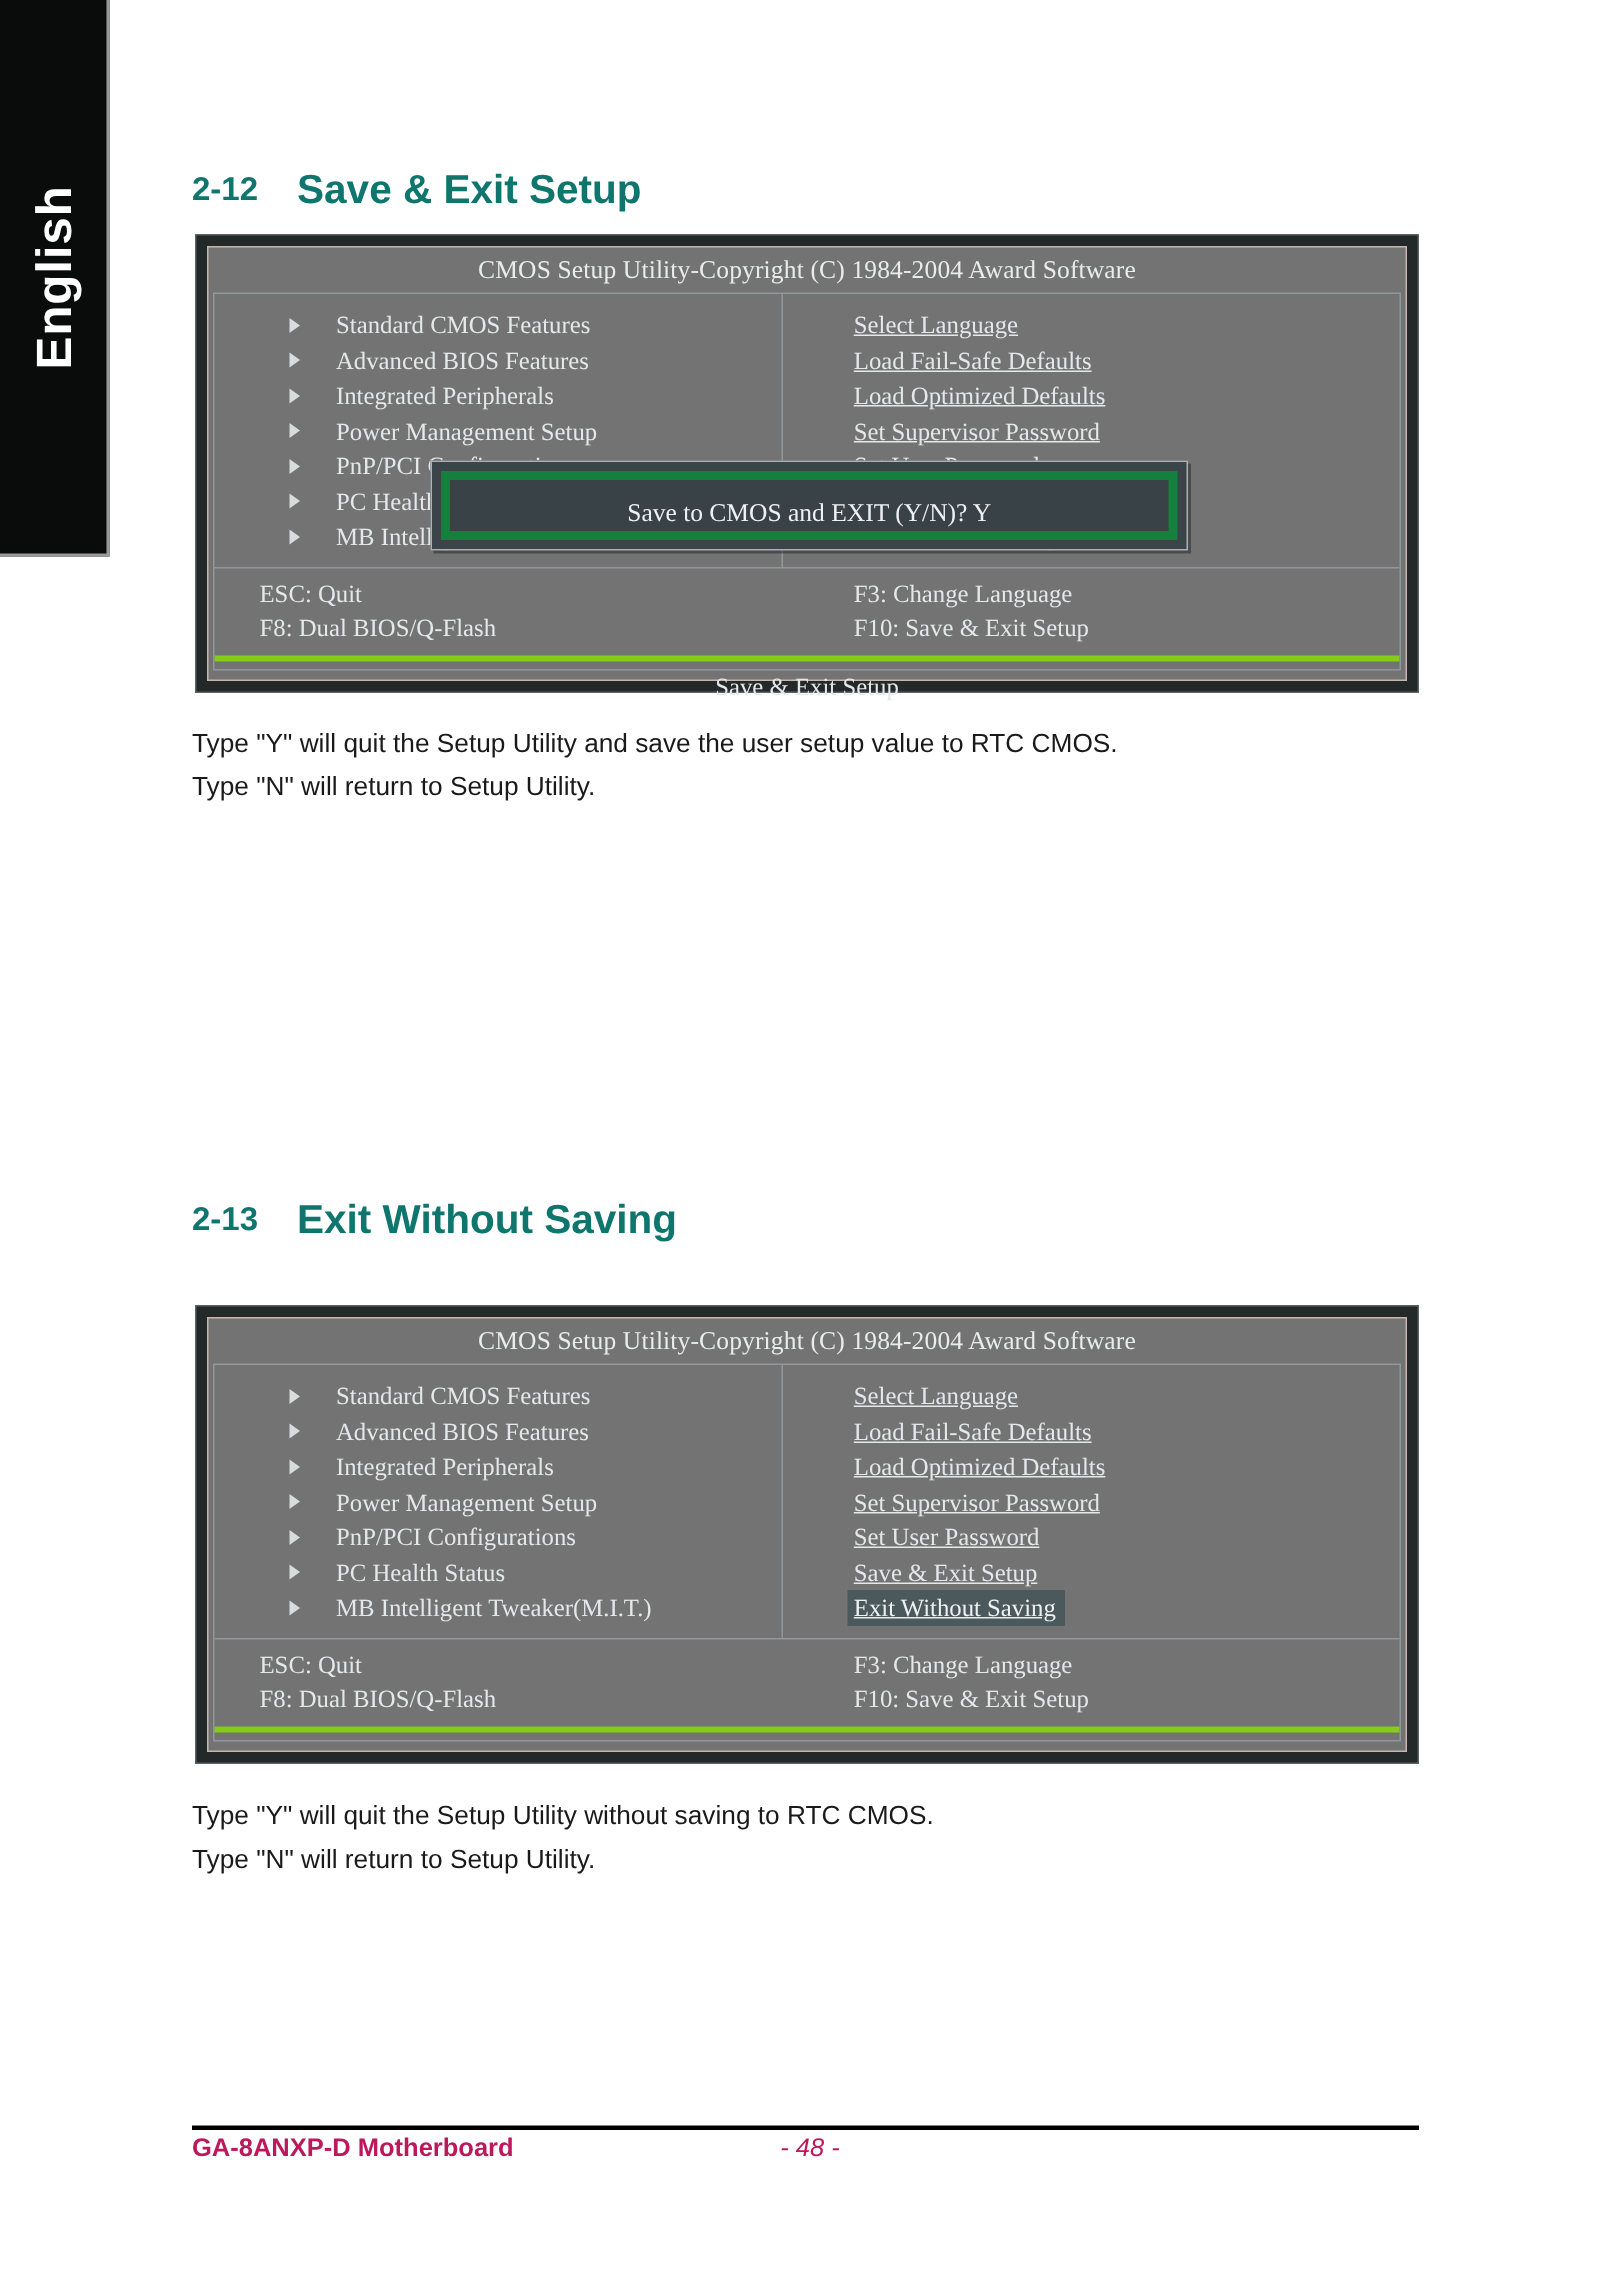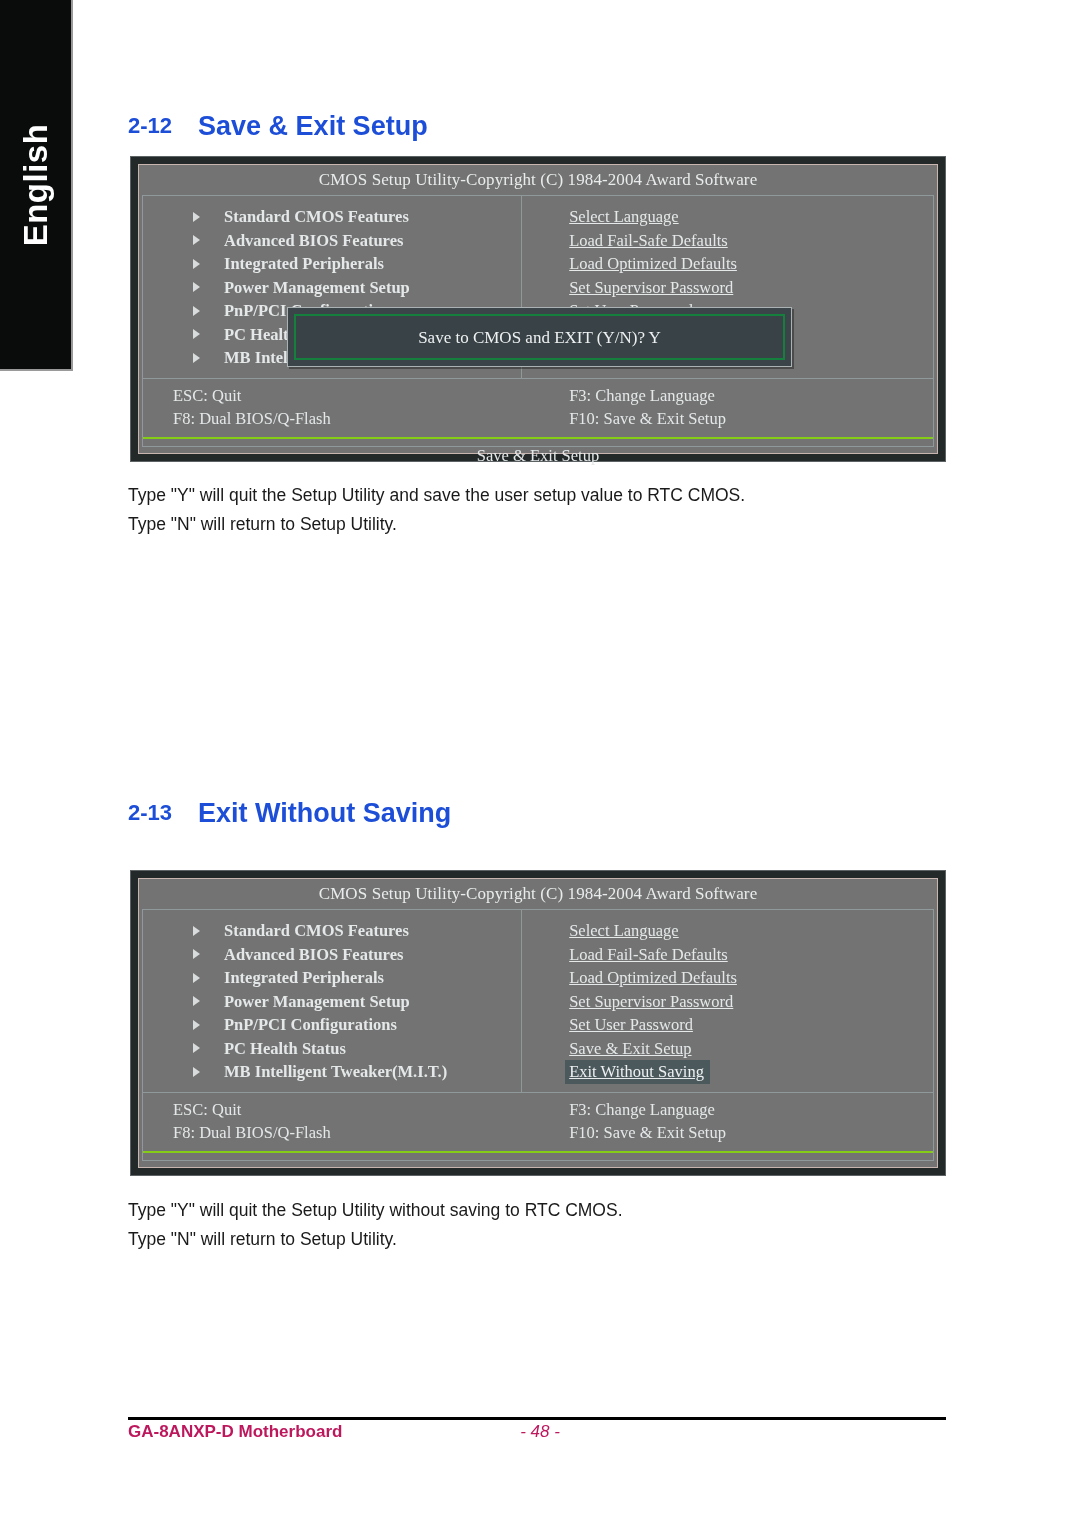--- a/index.html
+++ b/index.html
@@ -42,21 +42,21 @@
     letter-spacing: 0.5px;
     white-space: nowrap;
   }
 
   
   .section-heading {
     position: absolute;
     font-family: "Liberation Sans", sans-serif;
     font-weight: bold;
     font-size: 27px;
-    color: #1d4ed8;
+    color: #0f766e;
     white-space: nowrap;
   }
   .section-heading .num {
     display: inline-block;
     font-size: 22px;
     vertical-align: 2px;
   }
   .section-heading .ttl {
     display: inline-block;
     margin-left: 26px;
@@ -117,21 +117,21 @@
   }
   .menu-item {
     display: flex;
     align-items: center;
     font-size: 16.5px;
     line-height: 23.5px;
     height: 23.5px;
     white-space: nowrap;
     color: #e4e8e9;
   }
-  .menu-col.left .menu-item { padding-left: 50px; font-weight: bold; }
+  .menu-col.left .menu-item { padding-left: 50px; }
   .menu-col.right .menu-item { padding-left: 47px; }
   .arrow-icon {
     display: inline-block;
     width: 0;
     height: 0;
     border-left: 7px solid #d9dcdd;
     border-top: 5px solid transparent;
     border-bottom: 5px solid transparent;
     margin-right: 24px;
     flex: 0 0 auto;
@@ -140,21 +140,21 @@
   .menu-item.highlight .label {
     background: #4b585c;
     padding: 0 6px 0 4px;
     margin-left: -4px;
     color: #eef1f2;
   }
 
   .keys-area {
     display: flex;
     flex-wrap: wrap;
-    border-bottom: 2px solid #84cc16;
+    border-bottom: 4px solid #84cc16;
     padding: 5px 0 6px 0;
   }
   .key-cell {
     font-size: 16.5px;
     line-height: 23.5px;
     white-space: nowrap;
     color: #e4e8e9;
   }
   .key-cell.c1 { width: 48%; padding-left: 30px; }
   .key-cell.c2 { width: 52%; padding-left: 47px; }
@@ -172,21 +172,21 @@
   
   .bios-dialog {
     position: absolute;
     background: #3b4448;
     border: 1px solid #aab2b4;
     padding: 6px;
     box-shadow: 2px 2px 0 rgba(0,0,0,0.35);
     z-index: 20;
   }
   .bios-dialog-inner {
-    border: 2px solid #15803d;
+    border: 6px solid #15803d;
     background: #394246;
     text-align: center;
     font-family: "Liberation Serif", serif;
     font-size: 17px;
     color: #eef1f2;
     line-height: 44px;
     height: 46px;
     white-space: nowrap;
   }
 

